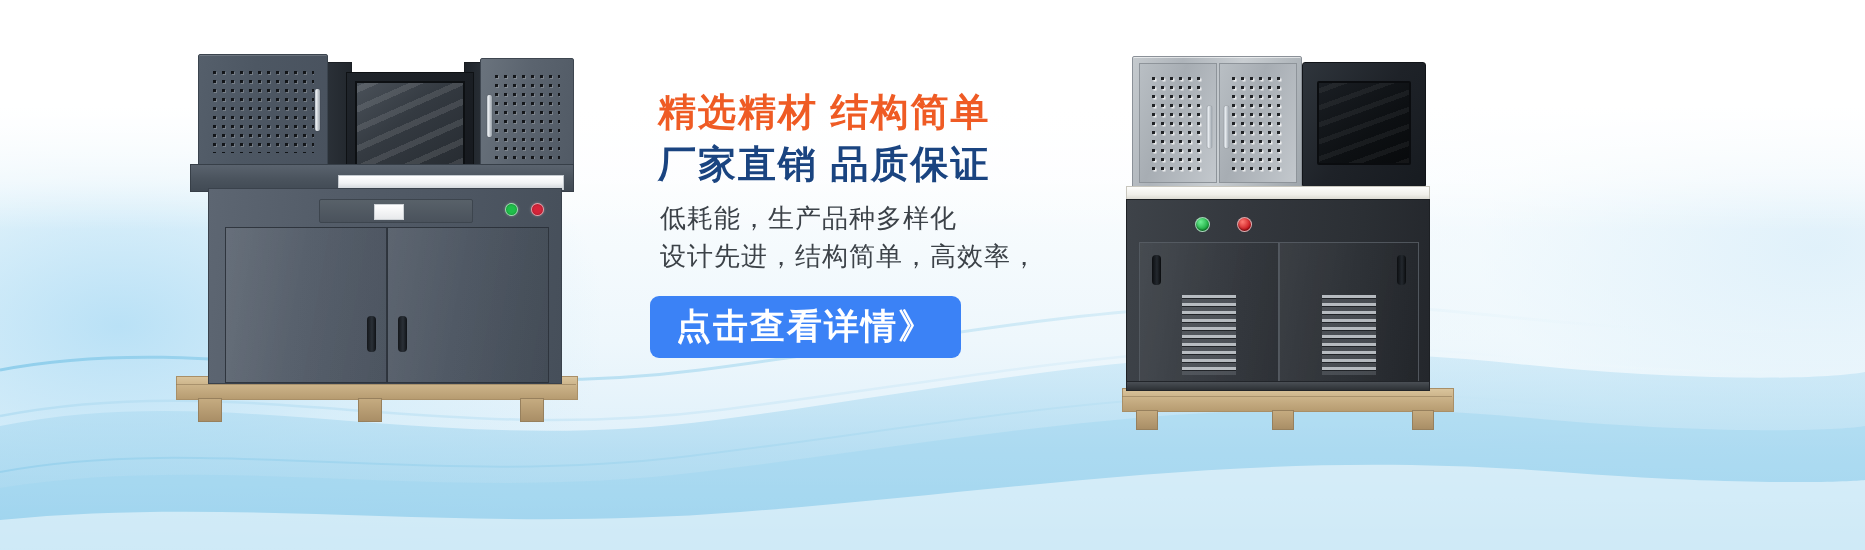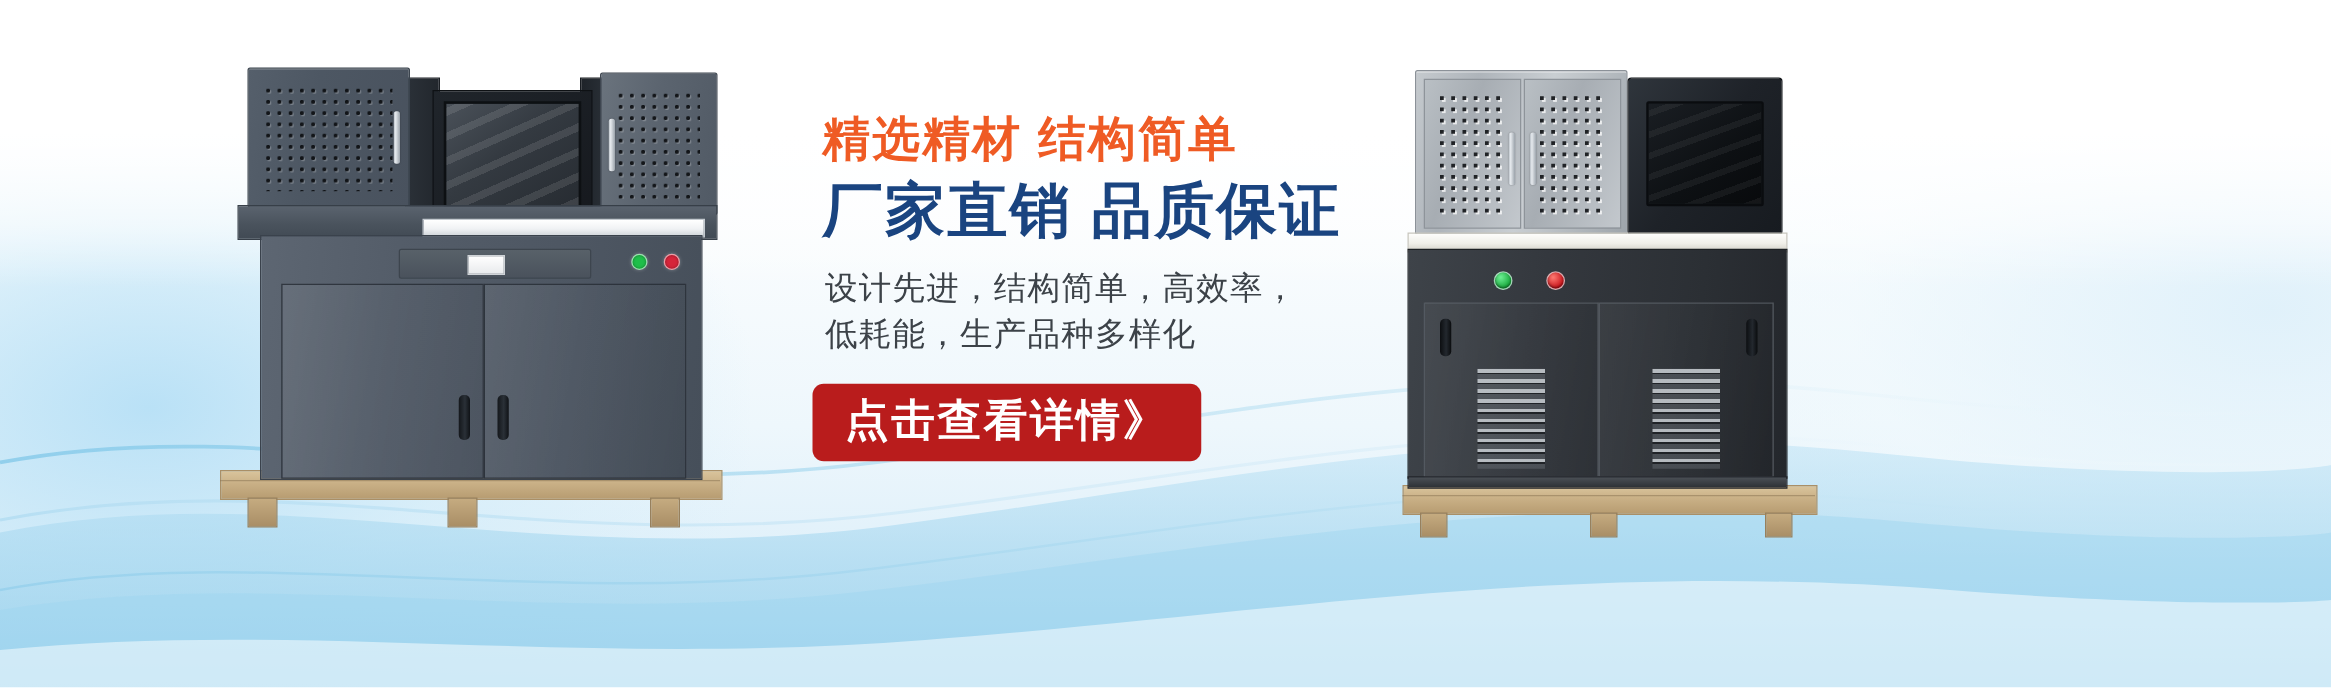--- a/index.html
+++ b/index.html
@@ -85,21 +85,21 @@
     padding-left: 38px;
     font-size: 38px;
     font-weight: bold;
     letter-spacing: 2px;
     line-height: 1.16;
     white-space: nowrap;
   }
   .line-navy {
     margin-top: 8px;
     padding-left: 38px;
-    font-size: 48px;
+    font-size: 38px;
     font-weight: bold;
     letter-spacing: 2px;
     line-height: 1.16;
     white-space: nowrap;
   }
   .desc {
     margin-top: 14px;
     padding-left: 40px;
   }
   .desc-line {
@@ -444,24 +444,24 @@
   </div>
 
   <div class="text-block">
 
 
     <div class="line-orange" style="color: rgb(239, 91, 36);">精选精材 结构简单</div>
 
     <div class="line-navy" style="color: rgb(26, 68, 128);">厂家直销 品质保证</div>
 
     <div class="desc">
+      <div class="desc-line" style="color: rgb(60, 66, 72);">低耗能，生产品种多样化</div>
       <div class="desc-line" style="color: rgb(60, 66, 72);">设计先进，结构简单，高效率，</div>
-      <div class="desc-line" style="color: rgb(60, 66, 72);">低耗能，生产品种多样化</div>
     </div>
 
     <div class="cta-wrap">
-      <button class="cta-button" style="background: #b91c1c;">
+      <button class="cta-button" style="background: #3b82f6;">
         <span class="cta-label" style="color: rgb(255, 255, 255);">点击查看详情》</span>
       </button>
     </div>
   </div>
 
 </div>
 
 </body></html>

